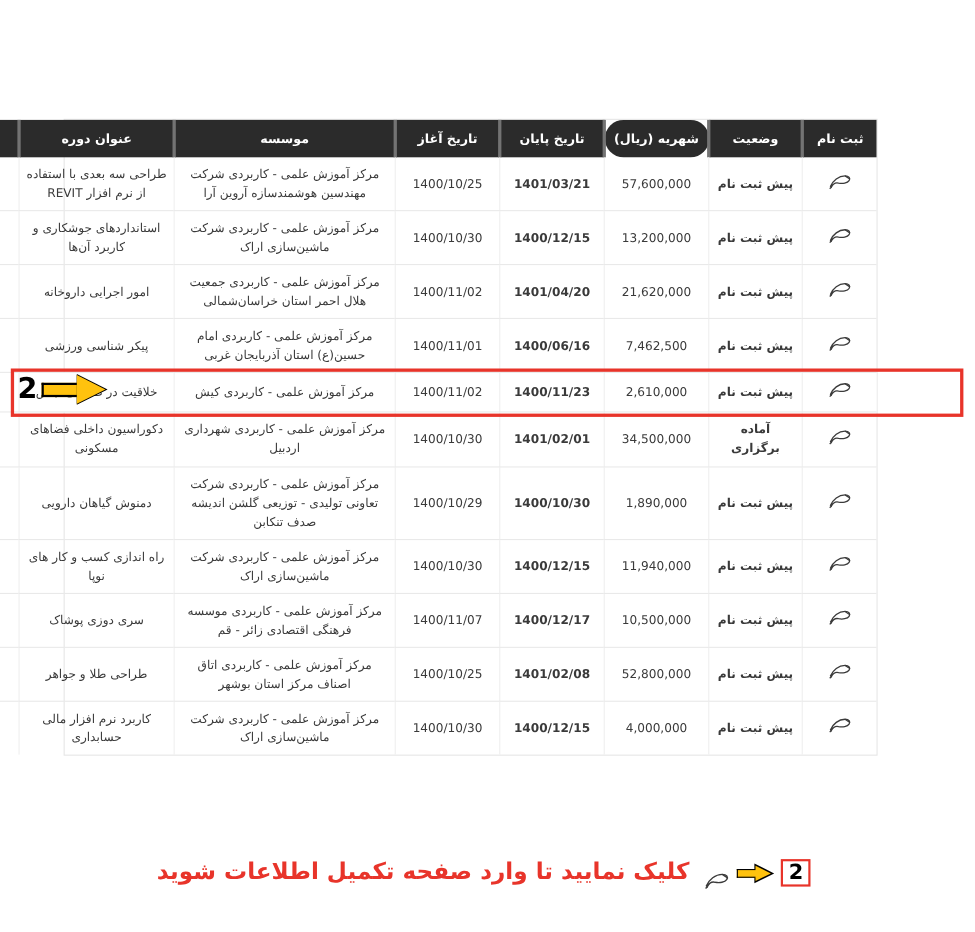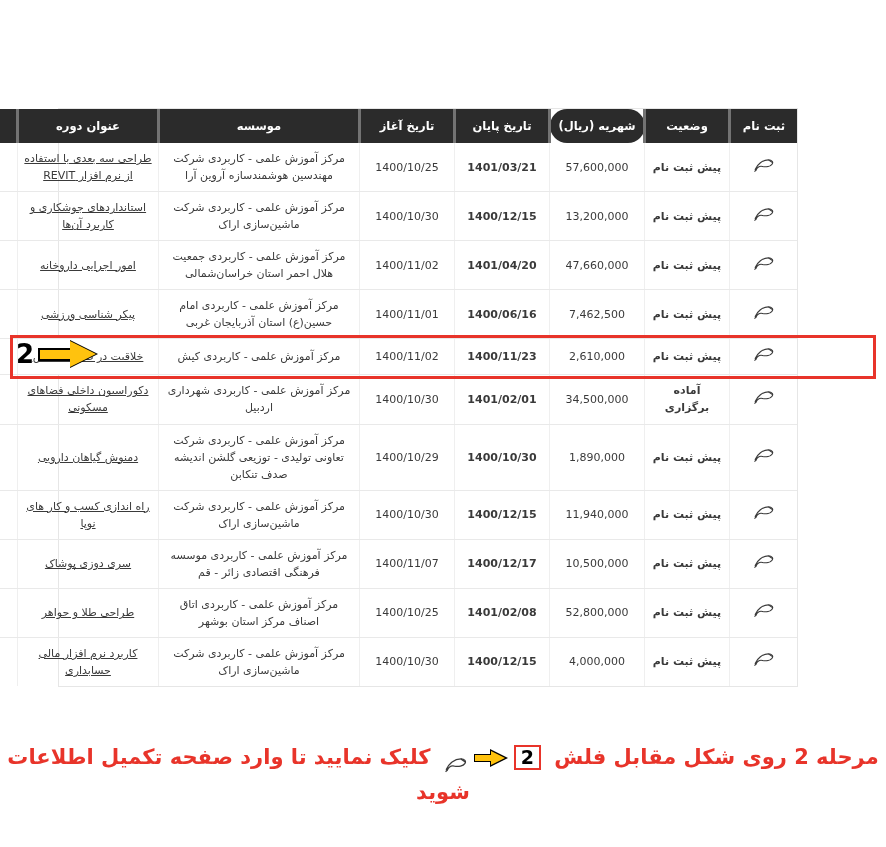--- a/index.html
+++ b/index.html
@@ -66,21 +66,21 @@
   }
   .col-reg { width: 58px; }
   .col-status { width: 74px; font-weight: bold; }
   .col-fee { width: 84px; border-radius: 17px; }
   .col-end { width: 84px; font-weight: bold; }
   .col-start { width: 84px; }
   .col-inst { width: 190px; }
   .col-title { width: 130px; }
   .col-num { width: 36px; }
 
-  .cell-title { text-align: center; text-decoration: underline; }
+  .cell-title { text-align: center; }
   .cell-inst { text-align: center; color: #555; }
   .cell-num { color: #444; }
 
   
   .pen-icon {
     display: inline-block;
     width: 22px;
     height: 16px;
     position: relative;
     cursor: pointer;
@@ -273,21 +273,21 @@
             <td class="col-title cell-title">استانداردهای جوشکاری و کاربرد آن‌ها</td>
             <td class="col-num cell-num"></td>
           </tr>
           <tr>
             <td class="col-reg"><span class="pen-icon"><svg width="22" height="16" viewBox="0 0 30 20">
   <path d="M3 16 C6 9, 13 3, 21 3 C26 3, 28 6, 26 9 C24 12, 18 13, 13 12 C9 11, 6 13, 4 17 Z" fill="none" stroke="#3b3b3b" stroke-width="1.6"></path>
   <path d="M21 3 L27 7" stroke="#3b3b3b" stroke-width="1.6" fill="none"></path>
   <path d="M4 17 L2 19" stroke="#3b3b3b" stroke-width="1.6" fill="none"></path>
 </svg></span></td>
             <td class="col-status">پیش ثبت نام</td>
-            <td class="col-fee">47,660,000</td>
+            <td class="col-fee">21,620,000</td>
             <td class="col-end">1401/04/20</td>
             <td class="col-start">1400/11/02</td>
             <td class="col-inst cell-inst">مرکز آموزش علمی - کاربردی جمعیت هلال احمر استان خراسان‌شمالی</td>
             <td class="col-title cell-title">امور اجرایی داروخانه</td>
             <td class="col-num cell-num"></td>
           </tr>
           <tr>
             <td class="col-reg"><span class="pen-icon"><svg width="22" height="16" viewBox="0 0 30 20">
   <path d="M3 16 C6 9, 13 3, 21 3 C26 3, 28 6, 26 9 C24 12, 18 13, 13 12 C9 11, 6 13, 4 17 Z" fill="none" stroke="#3b3b3b" stroke-width="1.6"></path>
   <path d="M21 3 L27 7" stroke="#3b3b3b" stroke-width="1.6" fill="none"></path>
@@ -409,21 +409,20 @@
     <span class="marker-num">2</span>
     <span class="arrow">
       <span class="head-outline"></span>
       <span class="shaft"></span>
       <span class="head"></span>
     </span>
   </div>
 
   <div class="caption">
     <span class="line">
-      <span>مرحله 2 روی شکل مقابل فلش</span>
       <span class="inline-group">
         <span class="mini-pen">
           <svg width="24" height="17" viewBox="0 0 30 20">
             <path d="M3 16 C6 9, 13 3, 21 3 C26 3, 28 6, 26 9 C24 12, 18 13, 13 12 C9 11, 6 13, 4 17 Z" fill="none" stroke="#3b3b3b" stroke-width="1.6"></path>
             <path d="M21 3 L27 7" stroke="#3b3b3b" stroke-width="1.6" fill="none"></path>
             <path d="M4 17 L2 19" stroke="#3b3b3b" stroke-width="1.6" fill="none"></path>
           </svg>
         </span>
         <span class="mini-arrow">
           <span class="head-outline"></span>

